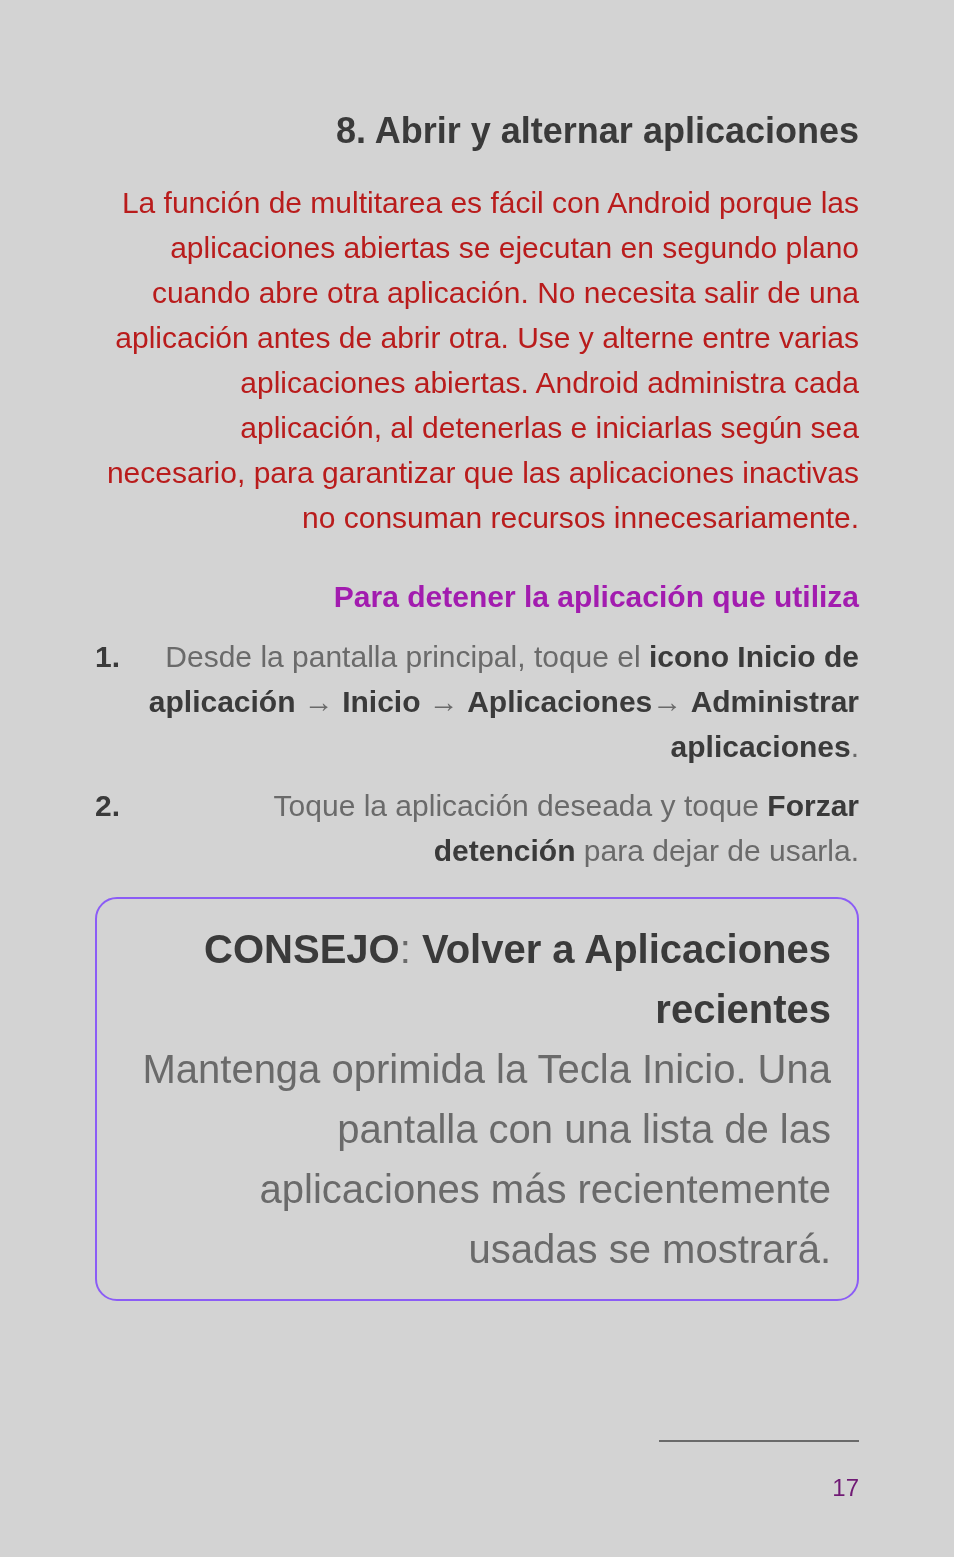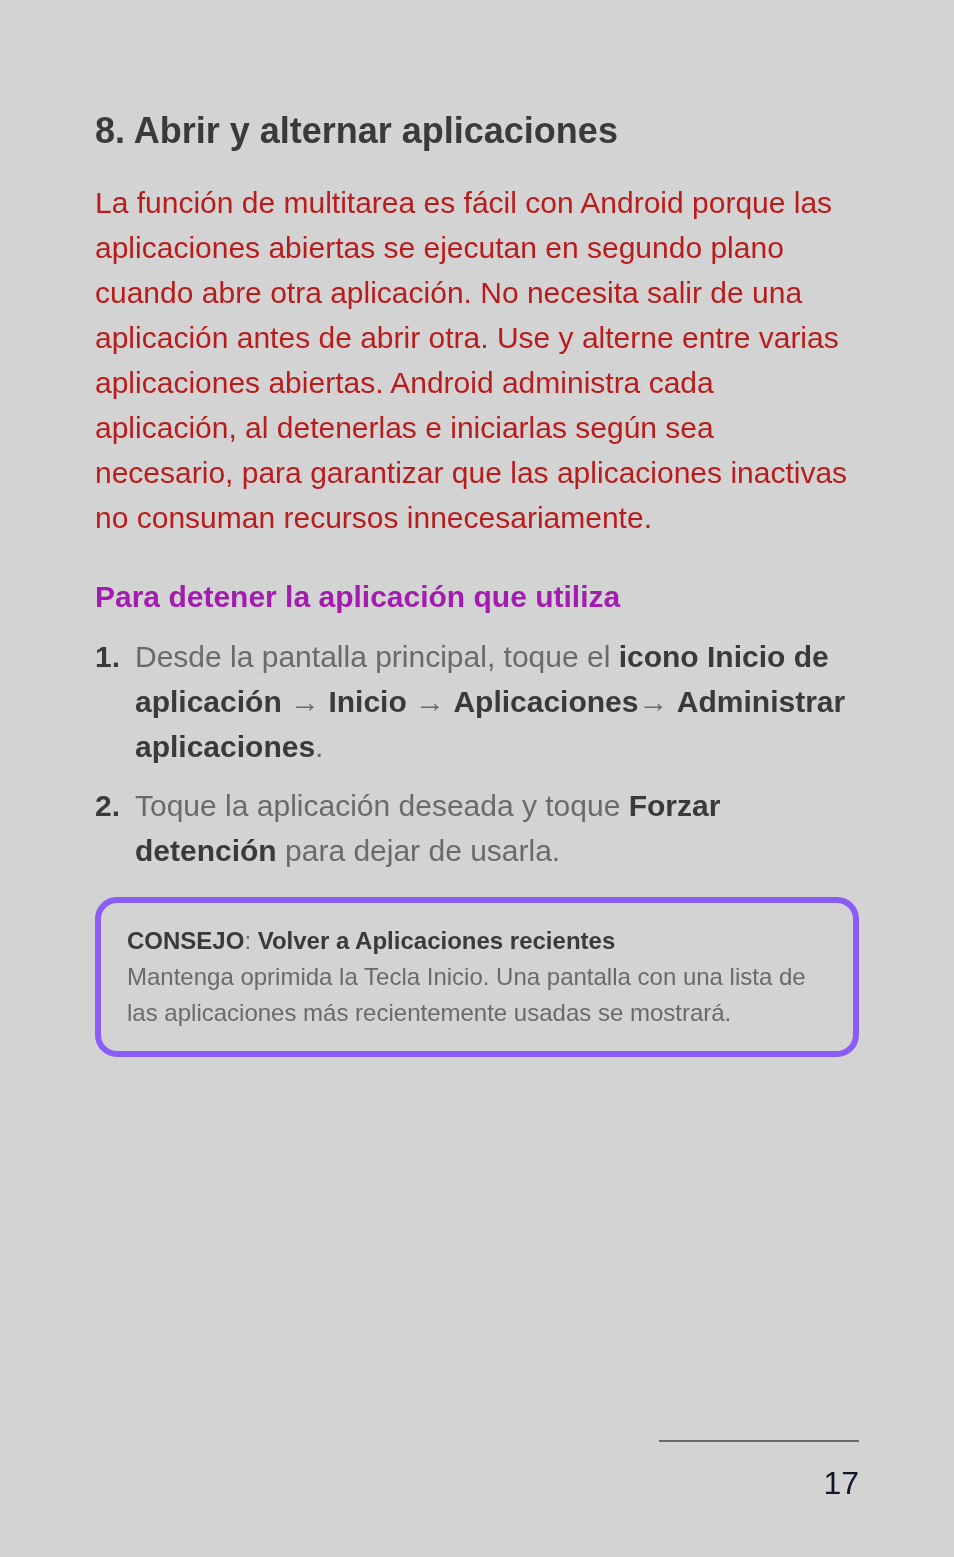--- a/index.html
+++ b/index.html
@@ -1,18 +1,19 @@
 <!DOCTYPE html>
 <html><head>
   <meta charset="utf-8">
   <style>
     * {
       margin: 0;
       padding: 0;
       box-sizing: border-box;
+      text-align: right;
     }
     body {
       width: 954px;
       height: 1557px;
       background-color: #d3d3d3;
       font-family: Arial, Helvetica, sans-serif;
       color: #4a4a4a;
       padding: 110px 95px 60px 95px;
       position: relative;
     }
@@ -50,34 +51,34 @@
       position: absolute;
       left: 0;
       font-weight: bold;
       color: #3a3a3a;
     }
     .bold {
       font-weight: bold;
       color: #3a3a3a;
     }
     .tip-box {
-      border: 6px solid #8b5cf6;
+      border: 2px solid #8b5cf6;
       border-radius: 22px;
       padding: 20px 26px;
-      font-size: 24px;
+      font-size: 40px;
       line-height: 1.5;
       color: #6a6a6a;
       background-color: #d3d3d3;
     }
     .page-number {
       position: absolute;
       bottom: 55px;
       right: 95px;
-      font-size: 32px;
-      color: #0f172a;
+      font-size: 24px;
+      color: #701a75;
     }
     .page-line {
       position: absolute;
       bottom: 115px;
       right: 95px;
       width: 200px;
       height: 2px;
       background-color: #6a6a6a;
     }
   </style>

